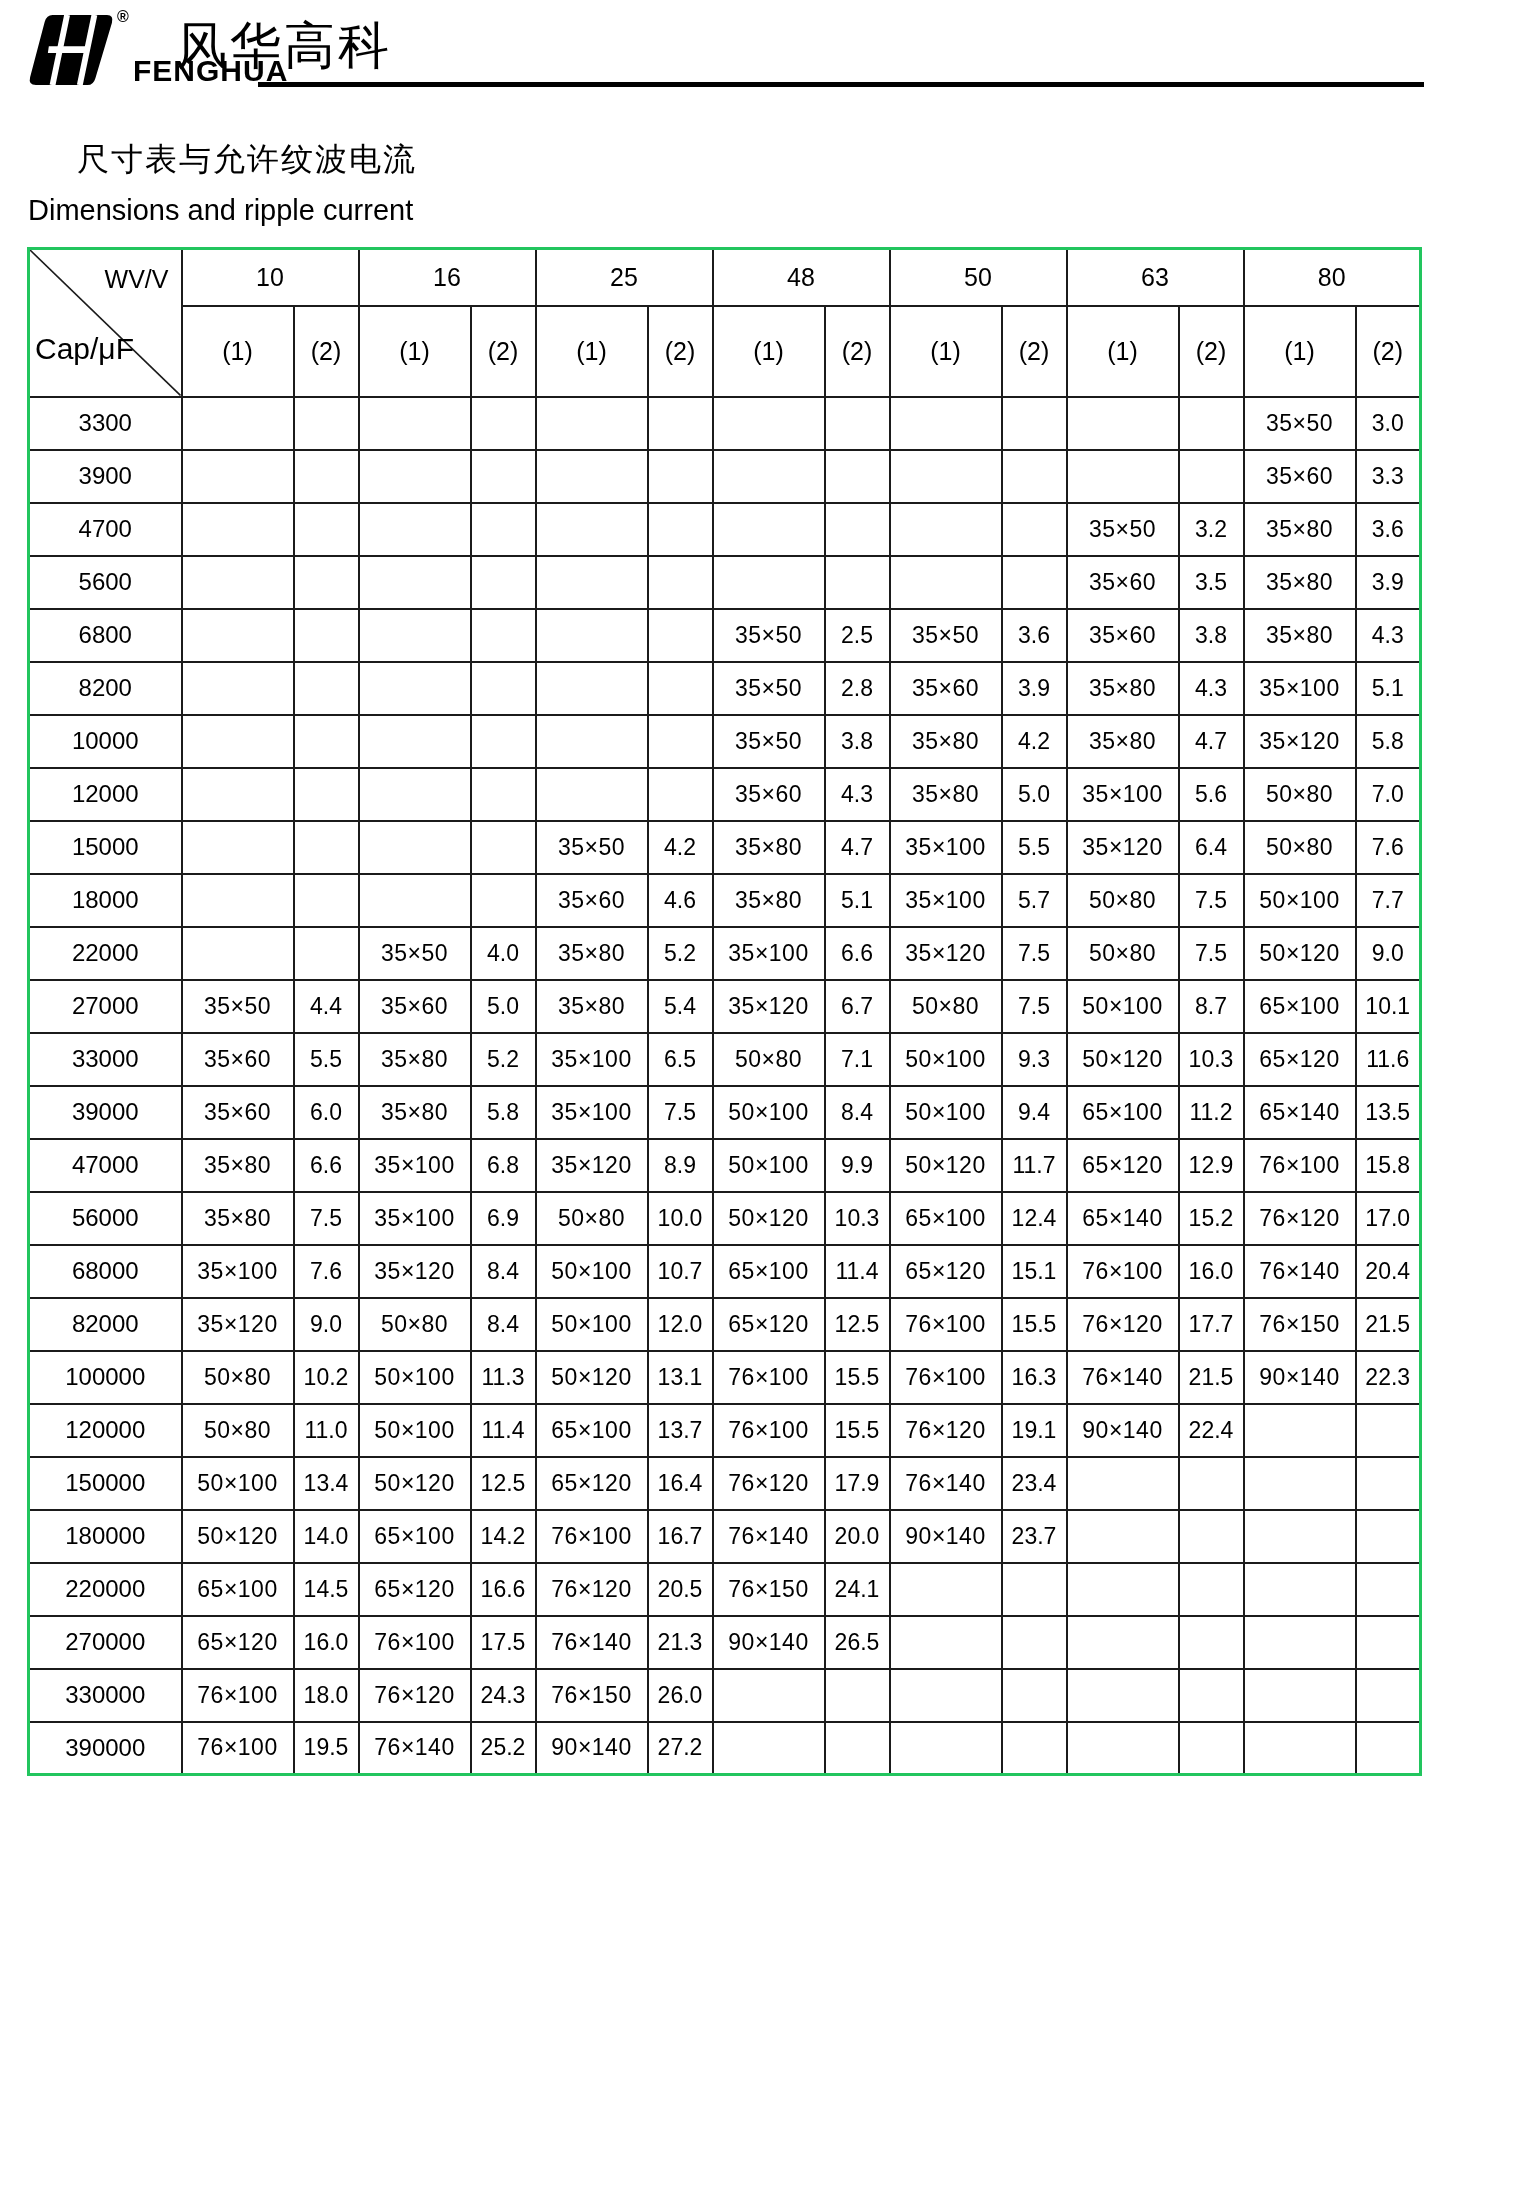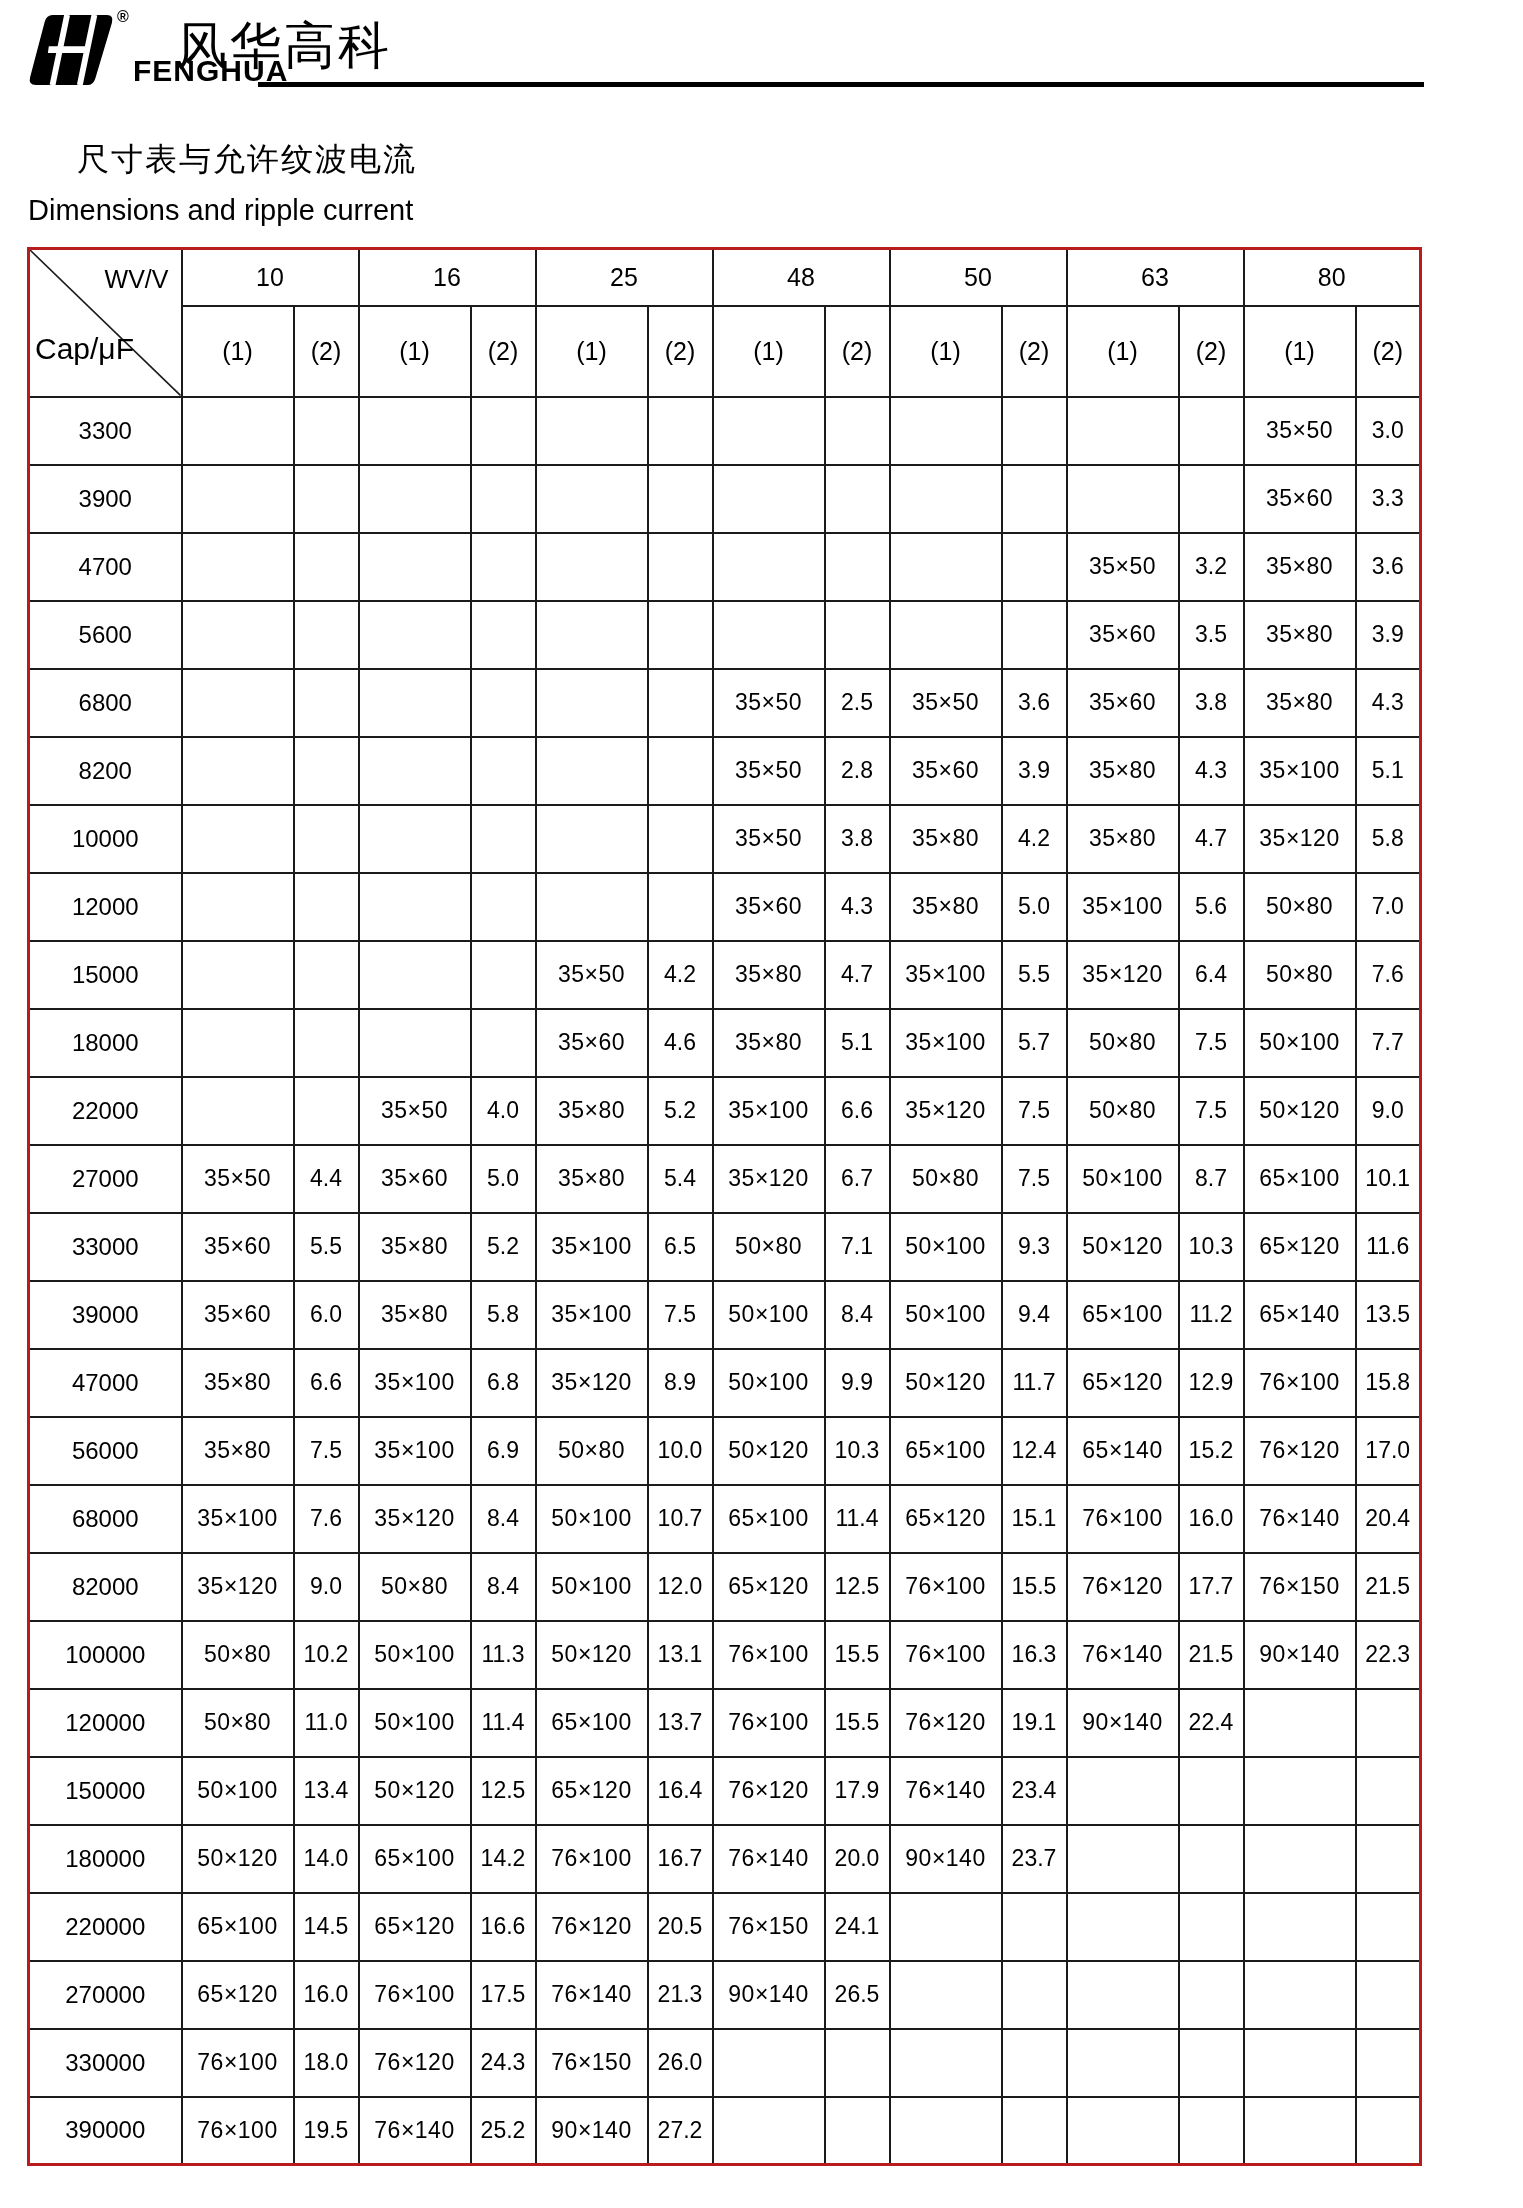--- a/index.html
+++ b/index.html
@@ -19,30 +19,30 @@
   .doc-title{position:absolute;left:676px;top:28px;font-size:34px;font-weight:bold;letter-spacing:1px;white-space:nowrap;}
 
   
   .sec-cn{position:absolute;left:30px;top:138px;font-size:32px;font-weight:500;letter-spacing:2px;font-family:"DejaVu Sans","Liberation Sans",sans-serif;margin-left:47px;}
   .sec-en{position:absolute;left:28px;top:194px;font-size:29px;font-weight:400;}
 
   
   table.dim{
     position:absolute;left:27px;top:247px;
     border-collapse:collapse;table-layout:fixed;width:1392px;
-    border:3px solid #b91c1c;
+    border:3px solid #22c55e;
   }
   table.dim th, table.dim td{
     border:2px solid #1b1b1b;
     text-align:center;vertical-align:middle;
     padding:0;overflow:hidden;white-space:nowrap;
   }
   thead tr.vrow{height:57px;}
   thead tr.srow{height:91px;}
-  tbody tr{height:68px;}
+  tbody tr{height:53px;}
   thead th{font-weight:normal;font-size:25px;border-bottom:3px solid #000;}
   tbody td{border-top:3px solid #000;border-bottom:3px solid #000;font-size:23px;}
   td.cap{font-size:24px;}
   td.d1{font-size:23px;letter-spacing:0.5px;}
   td.d2{font-size:23px;}
 
   th.corner{position:relative;padding:0;}
   th.corner svg.diag{position:absolute;inset:0;width:100%;height:100%;}
   .corner-tr{position:absolute;top:15px;right:12px;font-size:25px;}
   .corner-bl{position:absolute;bottom:30px;left:5px;font-size:30px;}

